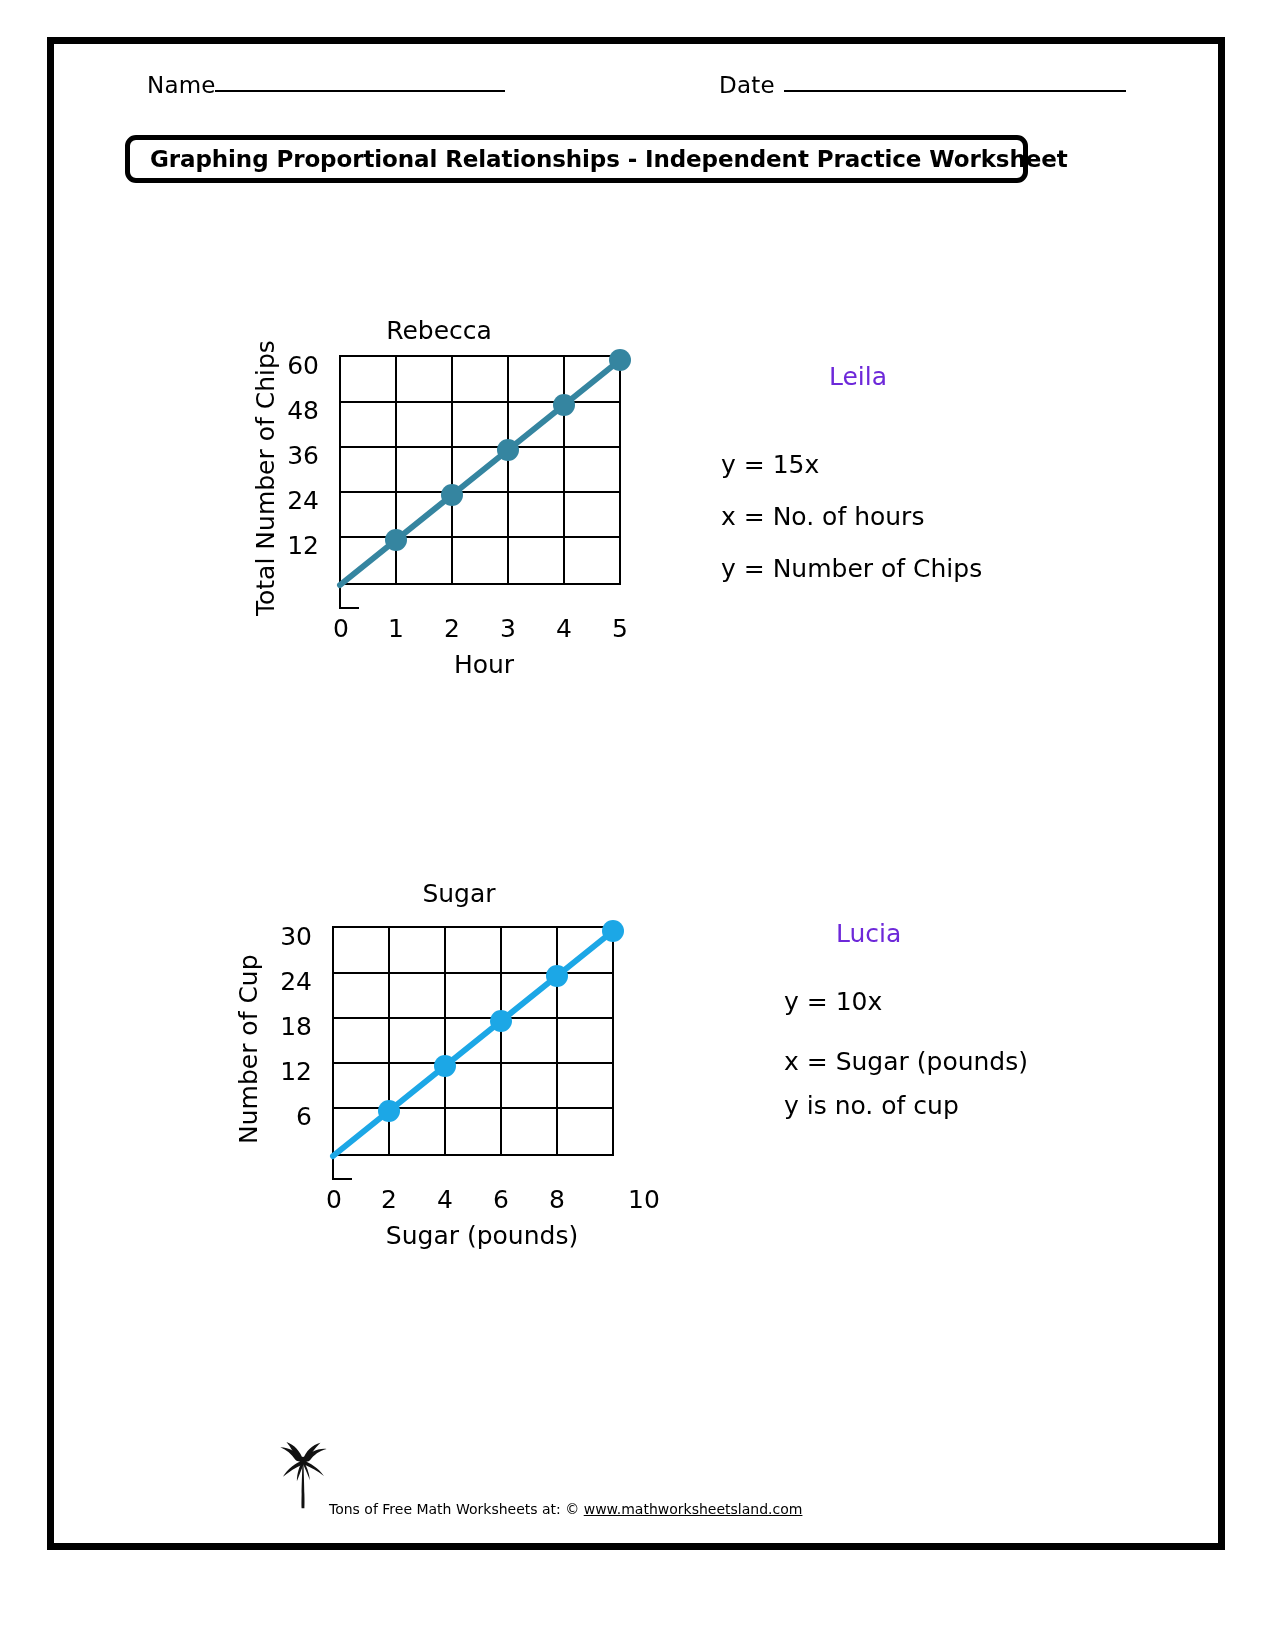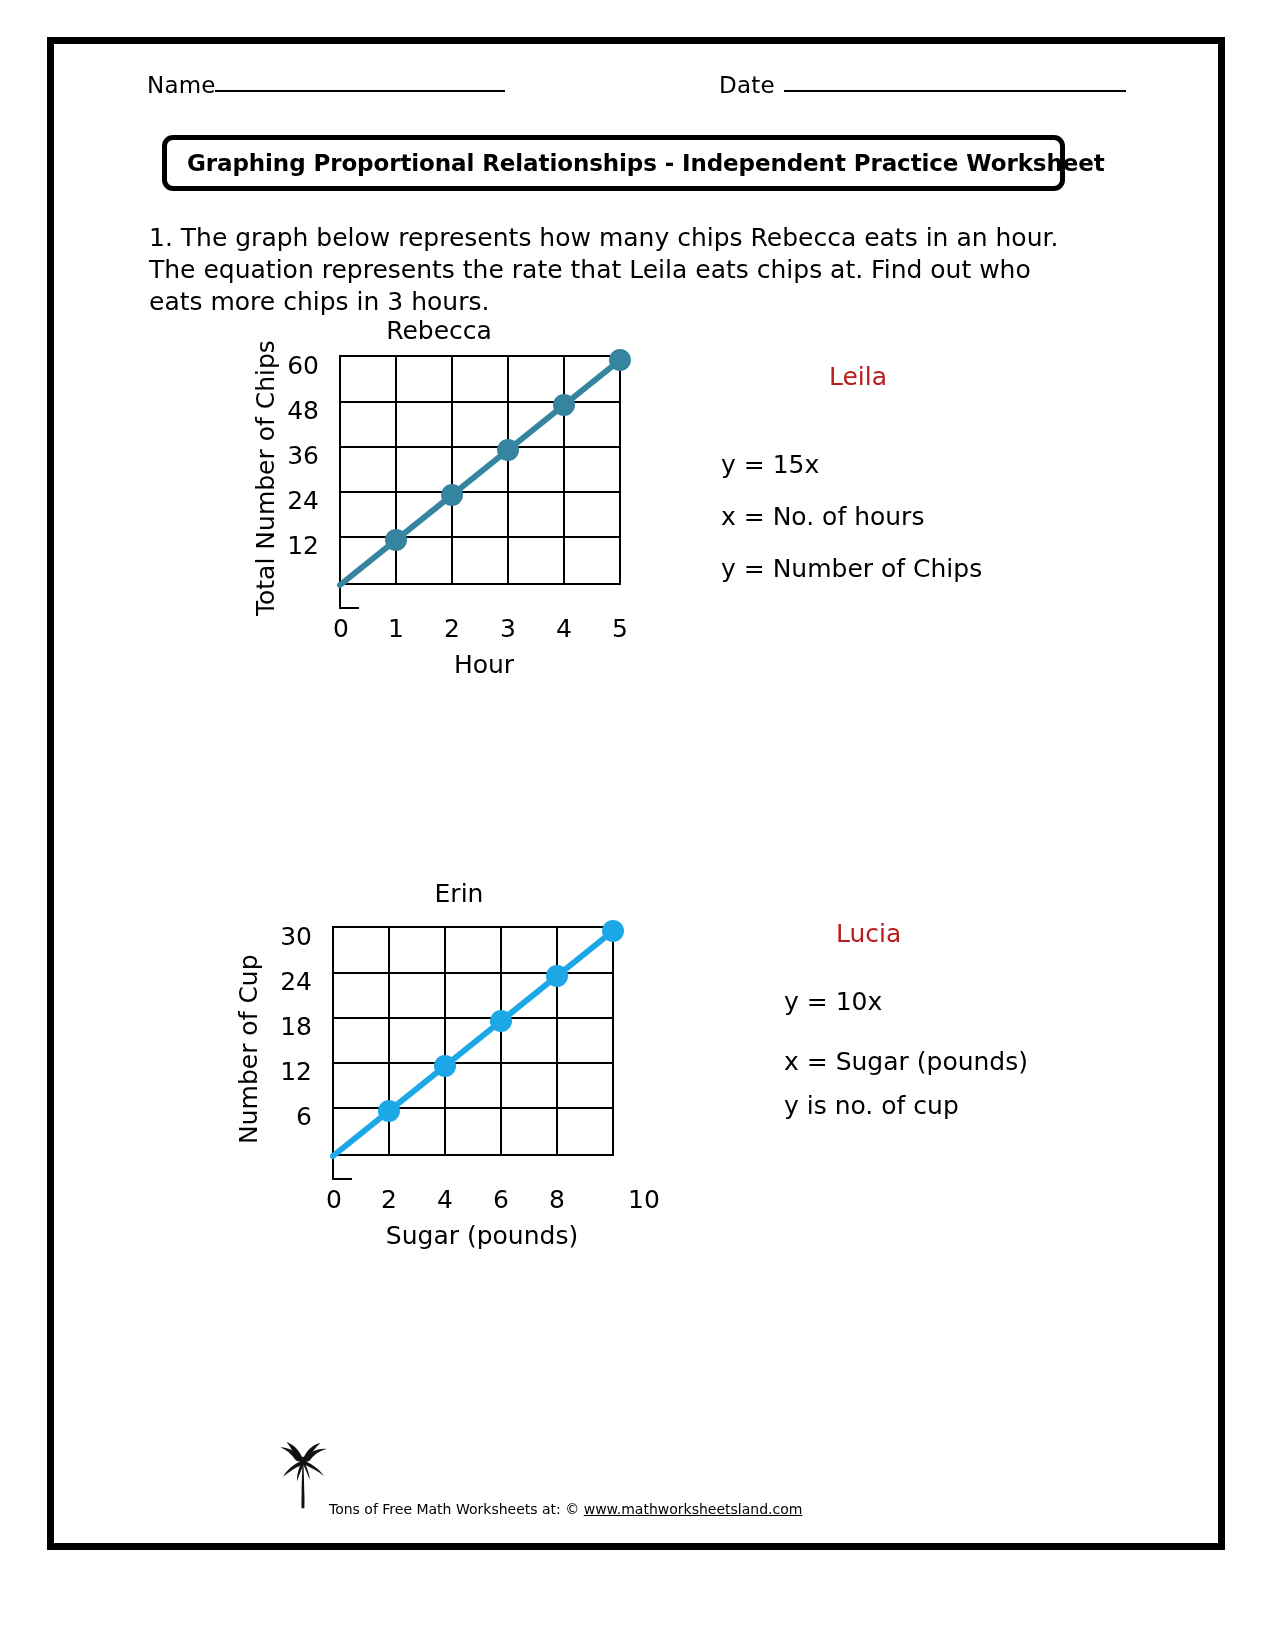--- a/index.html
+++ b/index.html
@@ -55,26 +55,25 @@
   .namedate .dt-rule {
     position: absolute; left: 637px; top: 18px;
     width: 342px; border-bottom: 2px solid #000;
   }
   
   .title-box {
     position: absolute;
     left: 71px;
     top: 91px;
     width: 903px;
-    height: 56px;
+    height: 48px;
     border: 5px solid #000000;
     border-radius: 11px;
     box-sizing: border-box;
     background: #fff;
-    margin-left: 37px;
   }
   .title-text {
     position: absolute;
     left: 20px;
     top: 50%;
     transform: translateY(-50%);
     font-size: 23px;
     font-weight: bold;
     color: #000;
     white-space: nowrap;
@@ -163,21 +162,21 @@
     transform: translateX(-50%);
   }
   .series-svg { position: absolute; left: 0; top: 0; overflow: visible; }
   
   .eq-panel { position: absolute; }
   #eq1 { left: 660px; top: 318px; }
   #eq2 { left: 730px; top: 875px; }
   .eq-title {
     position: absolute;
     font-size: 25px;
-    color: #b91c1c;
+    color: #6d28d9;
     white-space: nowrap;
   }
   .eq-line {
     position: absolute;
     font-size: 25px;
     color: #000;
     white-space: nowrap;
   }
   
   .footer {
@@ -217,21 +216,20 @@
         <span class="nm-label">Name</span>
         <span class="nm-rule"></span>
         <span class="dt-label">Date</span>
         <span class="dt-rule"></span>
       </div>
 
       <div class="title-box">
         <span class="title-text">Graphing Proportional Relationships - Independent Practice Worksheet</span>
       </div>
 
-      <div class="question" id="q1">1. The graph below represents how many chips Rebecca eats in an hour. The equation represents the rate that Leila eats chips at. Find out who eats more chips in 3 hours.</div>
 
       <div class="chart-block" id="chart1">
         <div class="chart-title" style="left:60px; top:0px; width:300px;">Rebecca</div>
         <div class="ylabel" style="left:22px; top:300px;">Total Number of Chips</div>
 
         <div class="ytick" style="left:44px; top:49px; width:46px;">60</div>
         <div class="ytick" style="left:44px; top:94px; width:46px;">48</div>
         <div class="ytick" style="left:44px; top:139px; width:46px;">36</div>
         <div class="ytick" style="left:44px; top:184px; width:46px;">24</div>
         <div class="ytick" style="left:44px; top:229px; width:46px;">12</div>
@@ -271,21 +269,21 @@
 
       <div class="eq-panel" id="eq1">
         <div class="eq-title" style="left:115px; top:0px;">Leila</div>
         <div class="eq-line" style="left:7px; top:88px;">y = 15x</div>
         <div class="eq-line" style="left:7px; top:140px;">x = No. of hours</div>
         <div class="eq-line" style="left:7px; top:192px;">y = Number of Chips</div>
       </div>
 
 
       <div class="chart-block" id="chart2">
-        <div class="chart-title" style="left:105px; top:0px; width:300px;">Erin</div>
+        <div class="chart-title" style="left:105px; top:0px; width:300px;">Sugar</div>
         <div class="ylabel" style="left:30px; top:265px;">Number of Cup</div>
 
         <div class="ytick" style="left:52px; top:57px; width:56px;">30</div>
         <div class="ytick" style="left:52px; top:102px; width:56px;">24</div>
         <div class="ytick" style="left:52px; top:147px; width:56px;">18</div>
         <div class="ytick" style="left:52px; top:192px; width:56px;">12</div>
         <div class="ytick" style="left:52px; top:237px; width:56px;">6</div>
 
         <div class="plot" style="left:128px; top:47px; width:282px; height:230px; border-width:2px;">
           <div class="gridline-h" style="top:44px;"></div>

